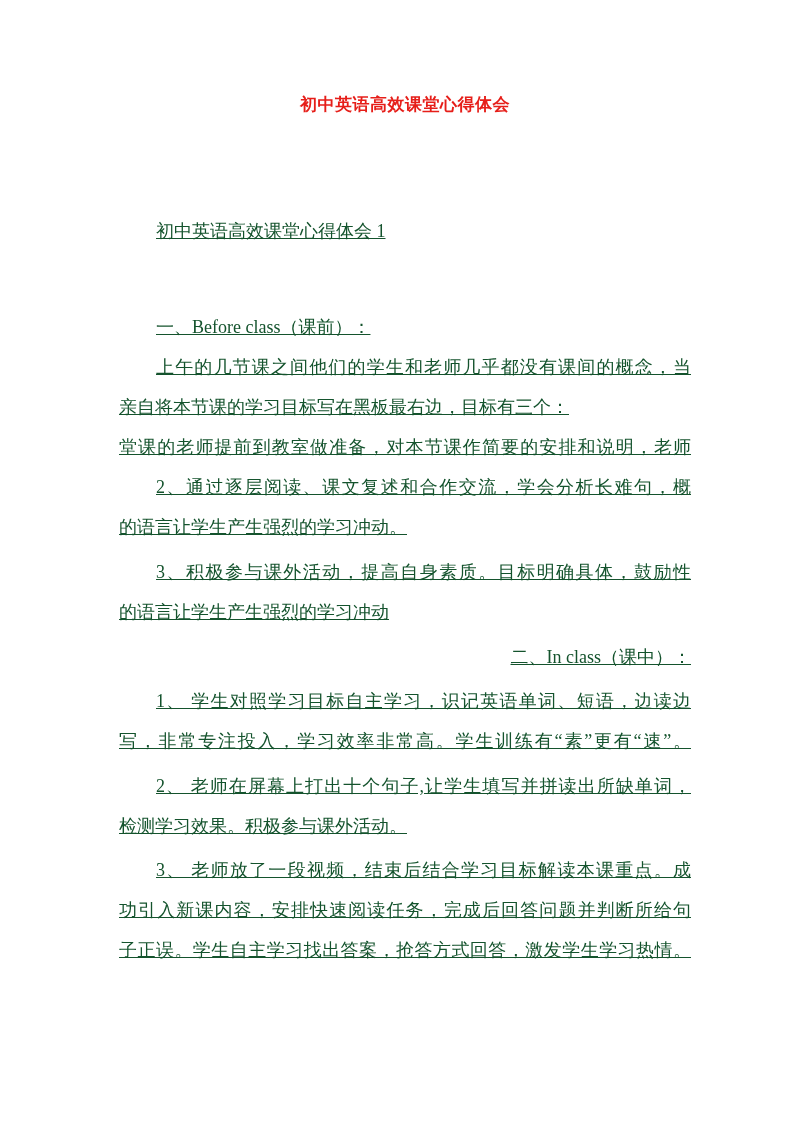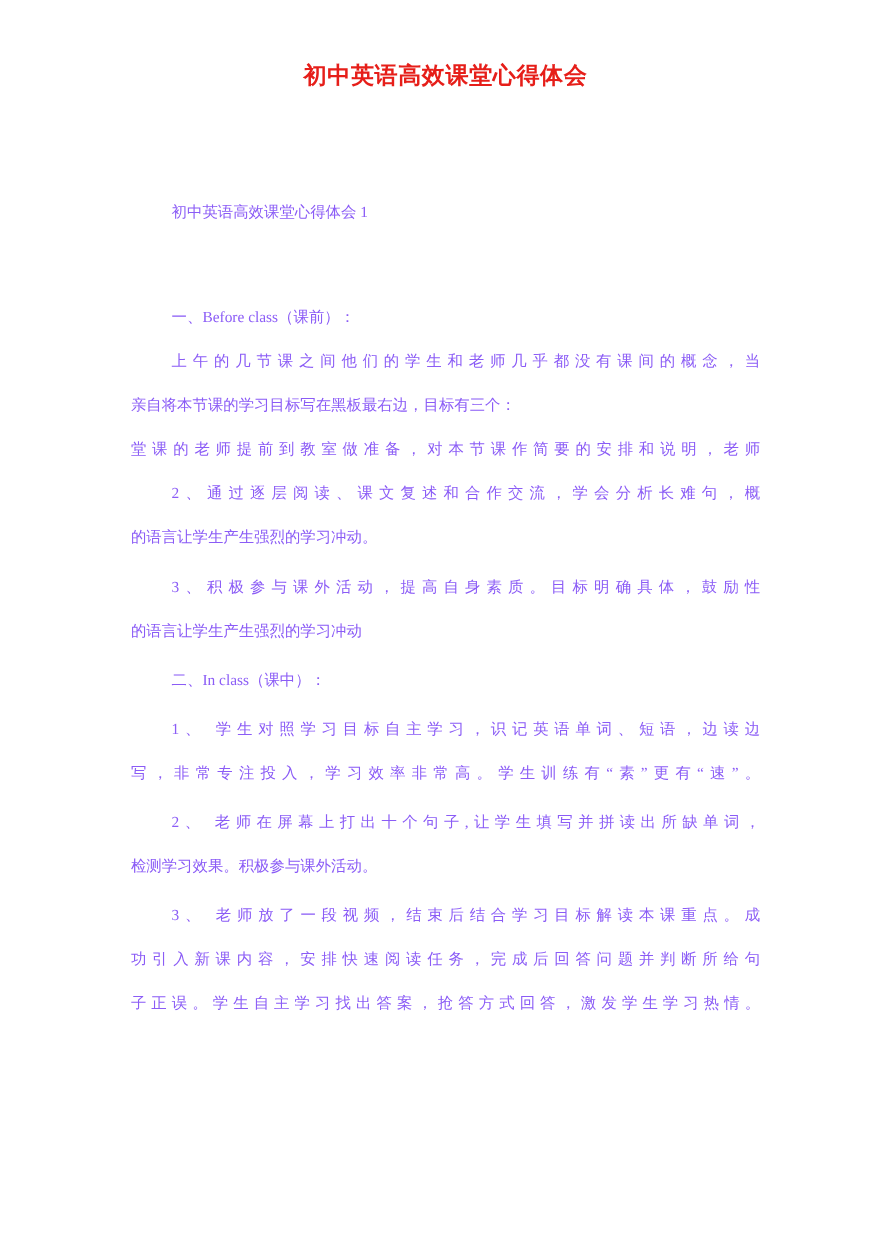--- a/index.html
+++ b/index.html
@@ -16,44 +16,45 @@
     font-family: "Liberation Serif", "DejaVu Serif", serif;
     color: #1a1a1a;
   }
   .content {
     position: absolute;
     left: 119px;
     top: 0;
     width: 572px;
   }
   .doc-title {
-    margin-top: 54px;
-    font-size: 21px;
+    margin-top: 91px;
+    font-size: 17px;
     line-height: 28px;
     font-weight: bold;
     text-align: center;
     letter-spacing: 0.5px;
   }
   .line {
-    font-size: 14px;
+    font-size: 18px;
     line-height: 40px;
     height: 40px;
     white-space: nowrap;
-    color: #8b5cf6;
+    color: #14532d;
+    text-decoration: underline;
   }
   .indent { padding-left: 37px; }
   .fill {
     white-space: normal;
     text-align: justify;
     text-align-last: justify;
   }
   .subtitle-line { margin-top: 92px; }
   .sec-gap { margin-top: 56px; }
   .gap4 { margin-top: 4px; }
-  .gap5 { margin-top: 5px; }
+  .gap5 { margin-top: 5px; text-align: right; }
 </style>
 </head>
 <body>
 
 <div class="page">
   <div class="content">
 
     <div class="doc-title" style="color: rgb(230, 30, 25);">初中英语高效课堂心得体会</div>
 
     <div class="line indent subtitle-line">初中英语高效课堂心得体会 1</div>

